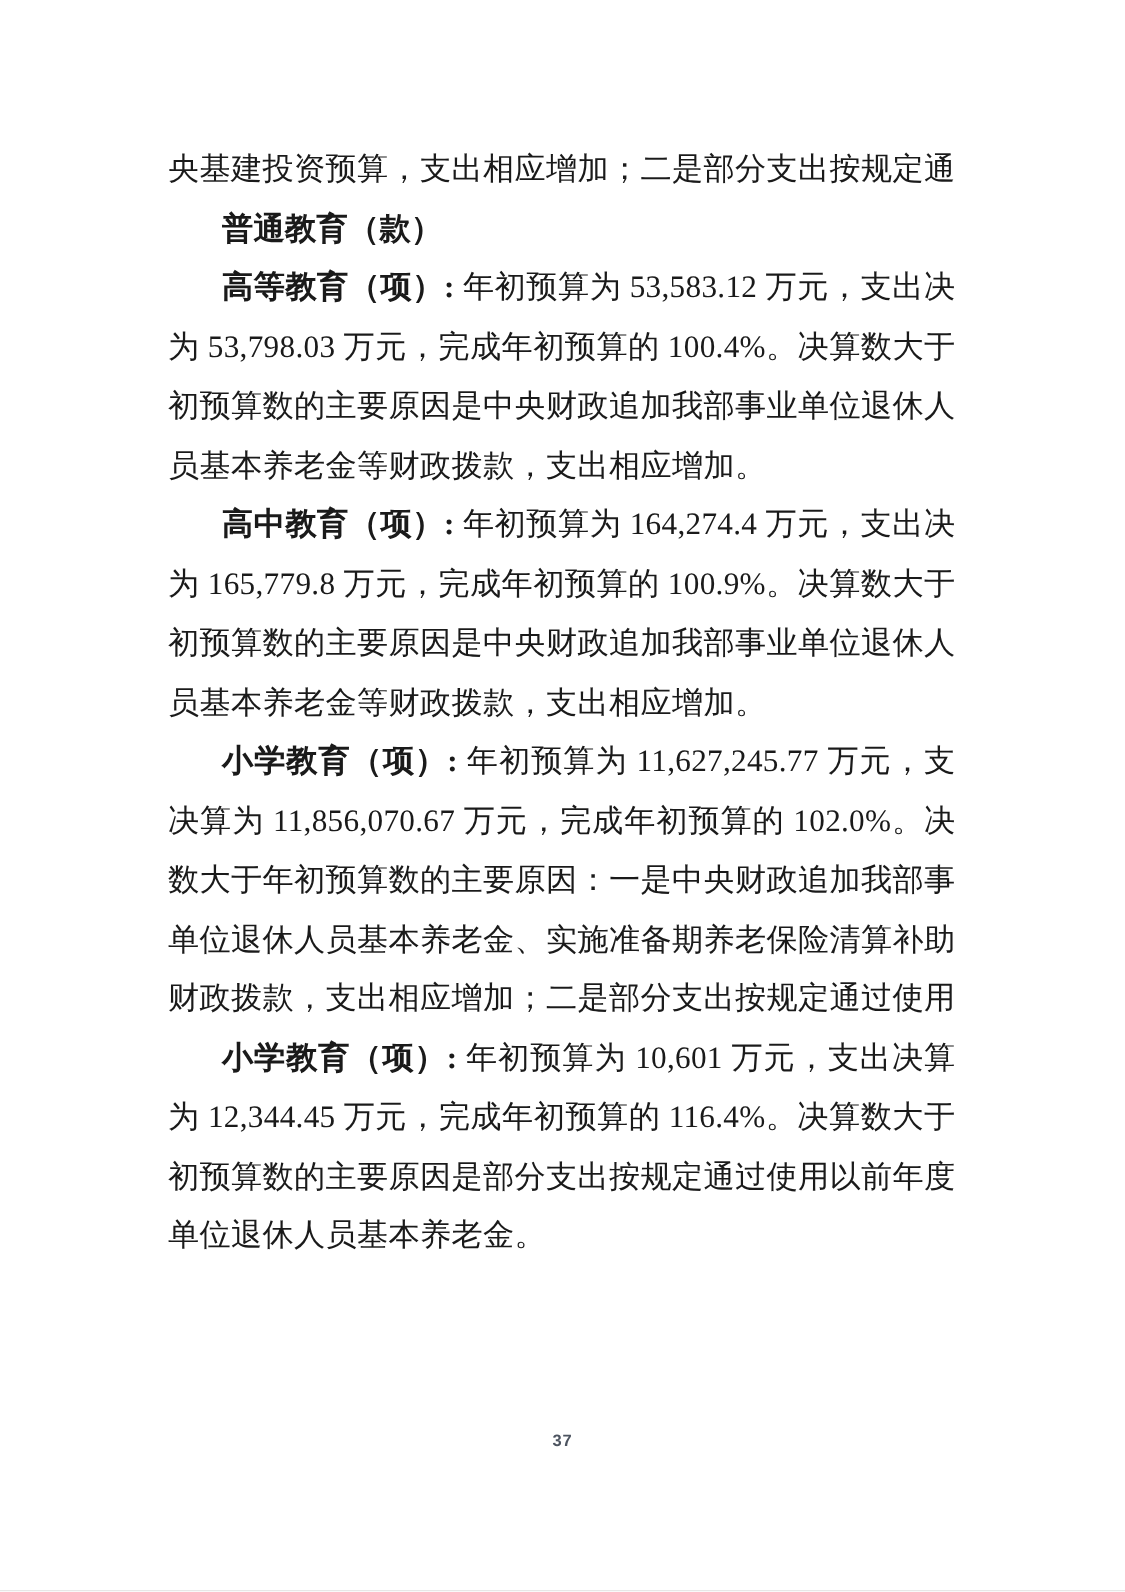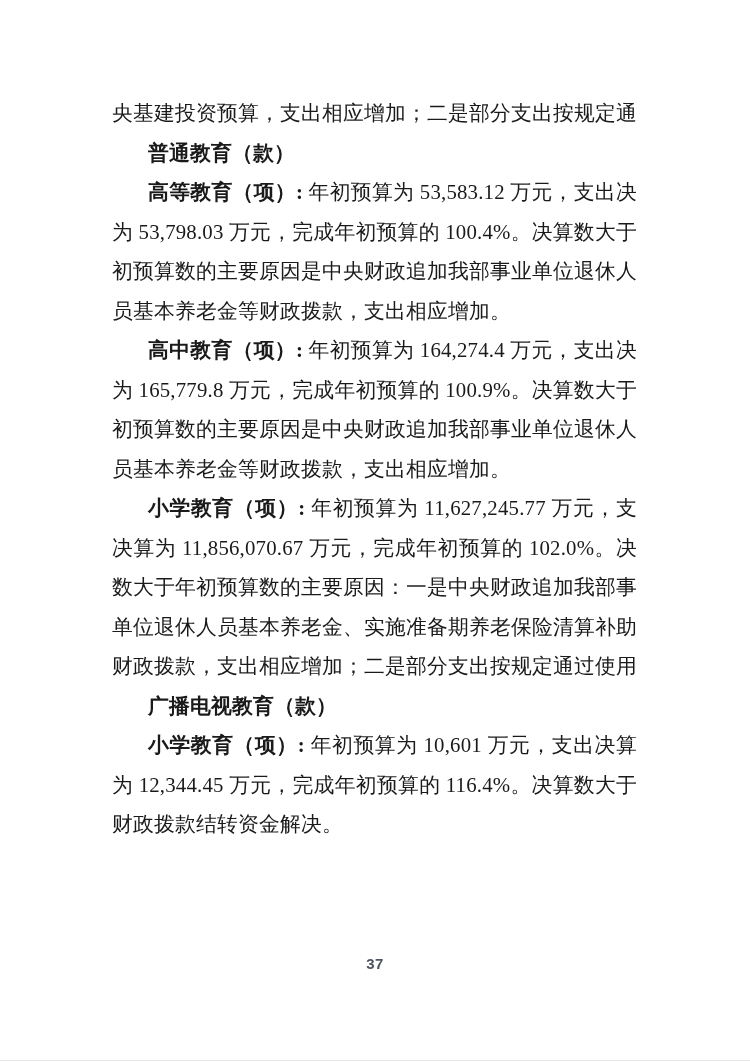--- a/index.html
+++ b/index.html
@@ -44,21 +44,21 @@
   }
   .line b.head {
     font-weight: bold;
   }
   .page-number {
     position: absolute;
     top: 955px;
     left: 0;
     width: 750px;
     text-align: center;
-    font-size: 15px;
+    font-size: 11px;
     font-weight: bold;
     color: #4d5460;
     font-family: "Liberation Sans", sans-serif;
     letter-spacing: 0.5px;
   }
 </style>
 </head>
 <body>
 
 <div class="page">
@@ -71,19 +71,19 @@
       <div class="line"><span>员基本养老金等财政拨款，支出相应增加。</span></div>
       <div class="line fill indent"><b class="head">高中教育（项）: </b><span>年初预算为 164,274.4 万元，支出决算</span></div>
       <div class="line fill"><span>为 165,779.8 万元，完成年初预算的 100.9%。决算数大于年</span></div>
       <div class="line fill"><span>初预算数的主要原因是中央财政追加我部事业单位退休人</span></div>
       <div class="line"><span>员基本养老金等财政拨款，支出相应增加。</span></div>
       <div class="line fill indent"><b class="head">小学教育（项）: </b><span>年初预算为 11,627,245.77 万元，支出</span></div>
       <div class="line fill"><span>决算为 11,856,070.67 万元，完成年初预算的 102.0%。决算</span></div>
       <div class="line fill"><span>数大于年初预算数的主要原因：一是中央财政追加我部事业</span></div>
       <div class="line fill"><span>单位退休人员基本养老金、实施准备期养老保险清算补助等</span></div>
       <div class="line fill"><span>财政拨款，支出相应增加；二是部分支出按规定通过使用以</span></div>
-      <div class="line indent"><b class="head">广播电视教育（款）</b></div>
       <div class="line fill indent"><b class="head">小学教育（项）: </b><span>年初预算为 10,601 万元，支出决算</span></div>
       <div class="line fill"><span>为 12,344.45 万元，完成年初预算的 116.4%。决算数大于年</span></div>
-      <div class="line"><span>财政拨款结转资金解决。</span></div>
+      <div class="line fill"><span>初预算数的主要原因是部分支出按规定通过使用以前年度</span></div>
+      <div class="line"><span>单位退休人员基本养老金。</span></div>
     </div>
   <div class="page-number">37</div>
 </div>
 
 </body></html>

